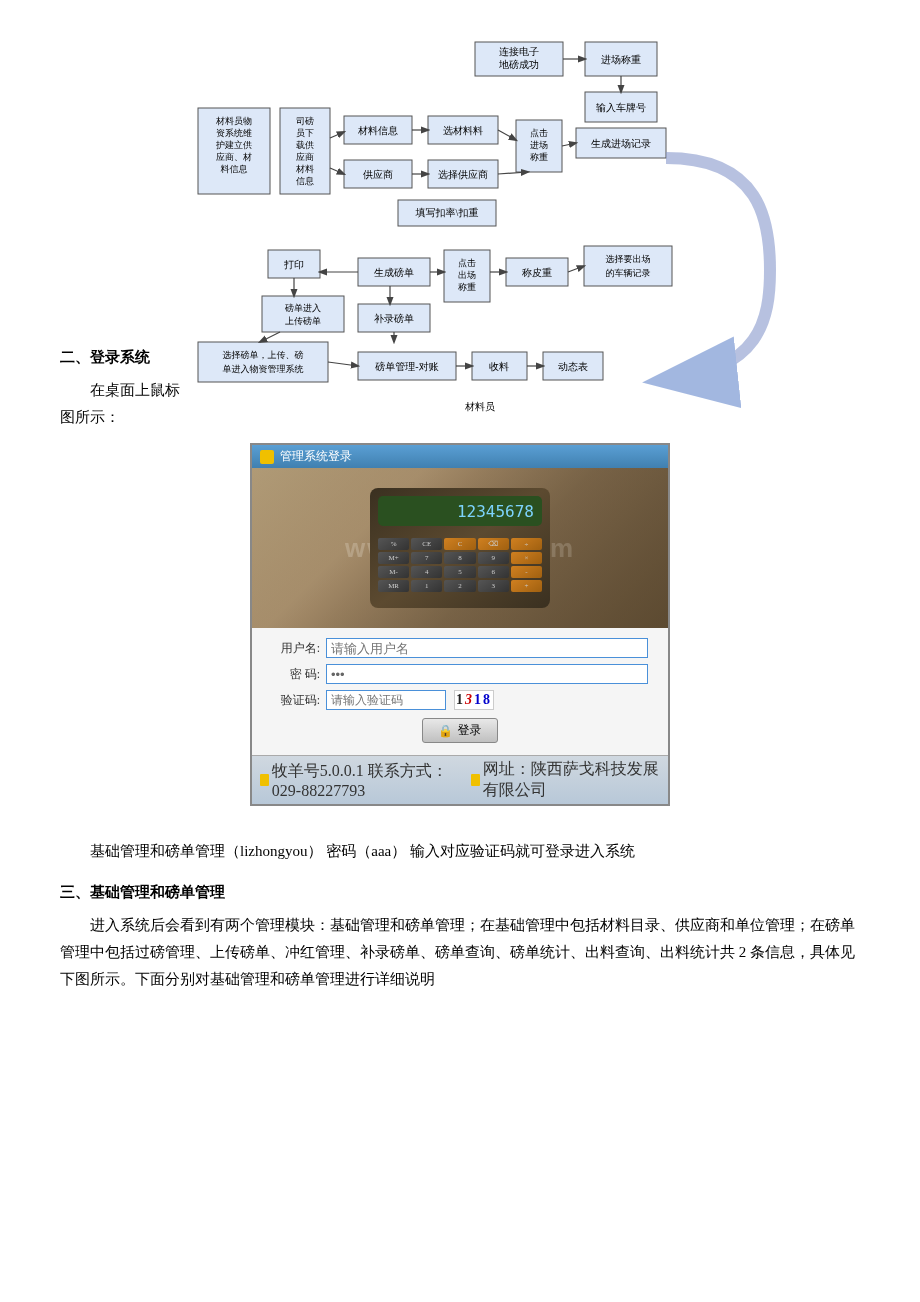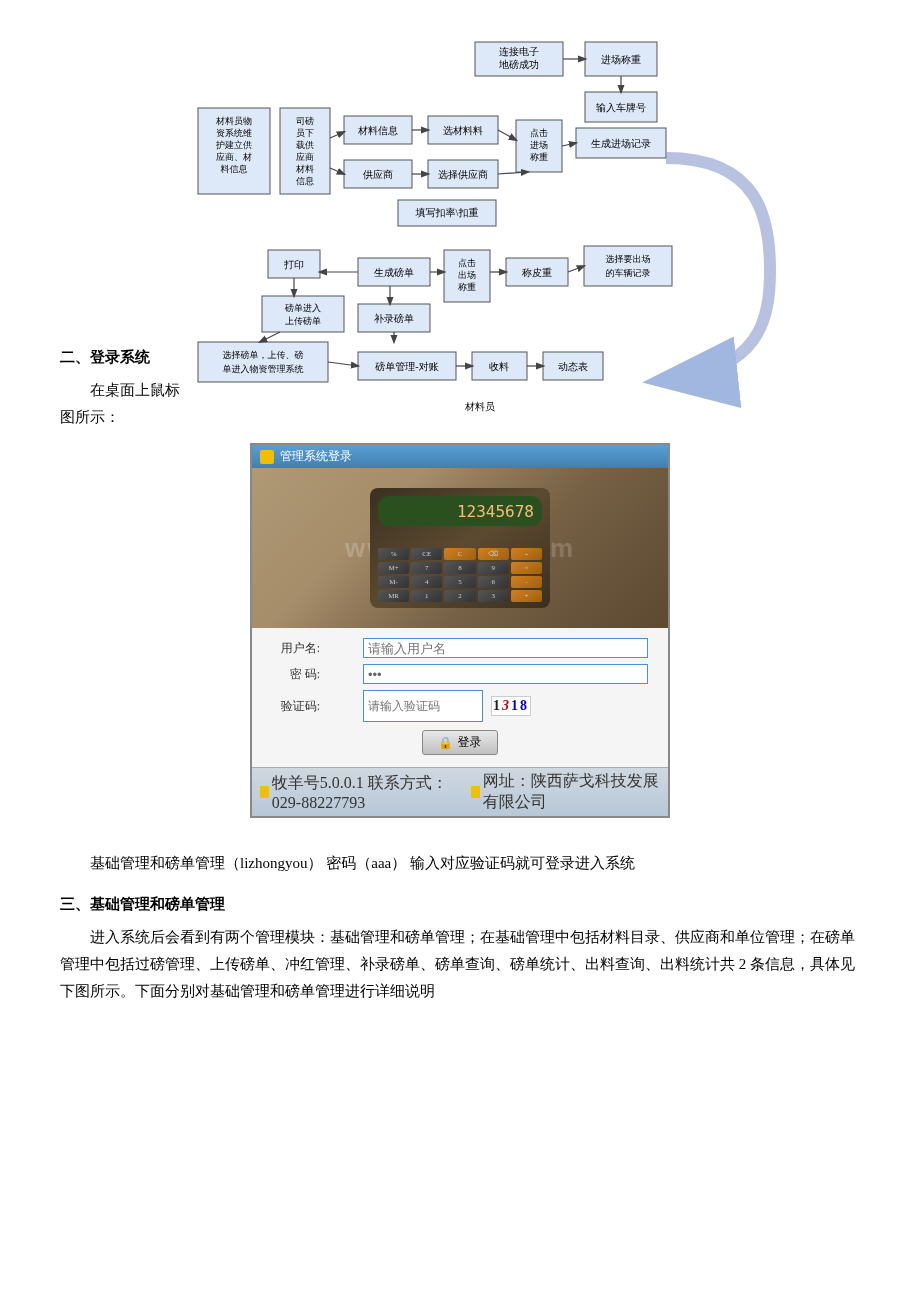--- a/index.html
+++ b/index.html
@@ -83,30 +83,30 @@
       height: 120px;
       background: linear-gradient(145deg, #3a3020, #5c4a30, #3a3020);
       border-radius: 8px;
       padding: 8px;
       position: relative;
       z-index: 1;
     }
 
     .calc-screen {
       background: #2a5020;
-      border-radius: 11px;
+      border-radius: 5px;
       height: 30px;
       display: flex;
       align-items: center;
       justify-content: flex-end;
       padding-right: 8px;
-      color: #fdba74;
+      color: #7dd3fc;
       font-family: monospace;
       font-size: 16px;
-      margin-bottom: 22px;
+      margin-bottom: 12px;
     }
 
     .calc-buttons {
       display: grid;
       grid-template-columns: repeat(5, 1fr);
       gap: 2px;
     }
 
     .calc-btn {
       background: linear-gradient(145deg, #555, #333);
@@ -124,21 +124,20 @@
     .login-form-area {
       background: #f5f5f5;
       padding: 10px 20px 8px 20px;
     }
 
     .form-row {
       display: flex;
       align-items: center;
       margin-bottom: 6px;
       font-size: 12px;
-      gap: 37px;
     }
 
     .form-label {
       width: 48px;
       text-align: right;
       margin-right: 6px;
       color: #333;
       font-size: 12px;
     }
 
@@ -153,21 +152,21 @@
     }
 
     .captcha-row {
       display: flex;
       align-items: center;
       gap: 8px;
     }
 
     .captcha-input {
       width: 120px;
-      height: 32px;
+      height: 20px;
       border: 1px solid #4a90d9;
       background: #fff;
       padding: 0 4px;
       font-size: 12px;
       color: #666;
     }
 
     .captcha-display {
       font-size: 14px;
       font-weight: bold;

